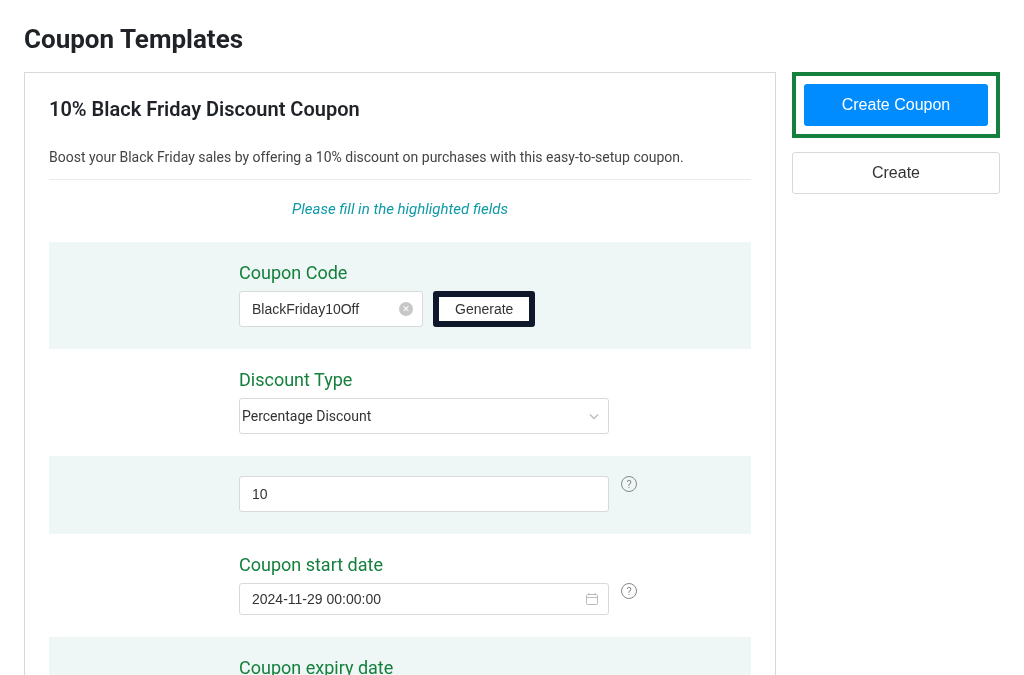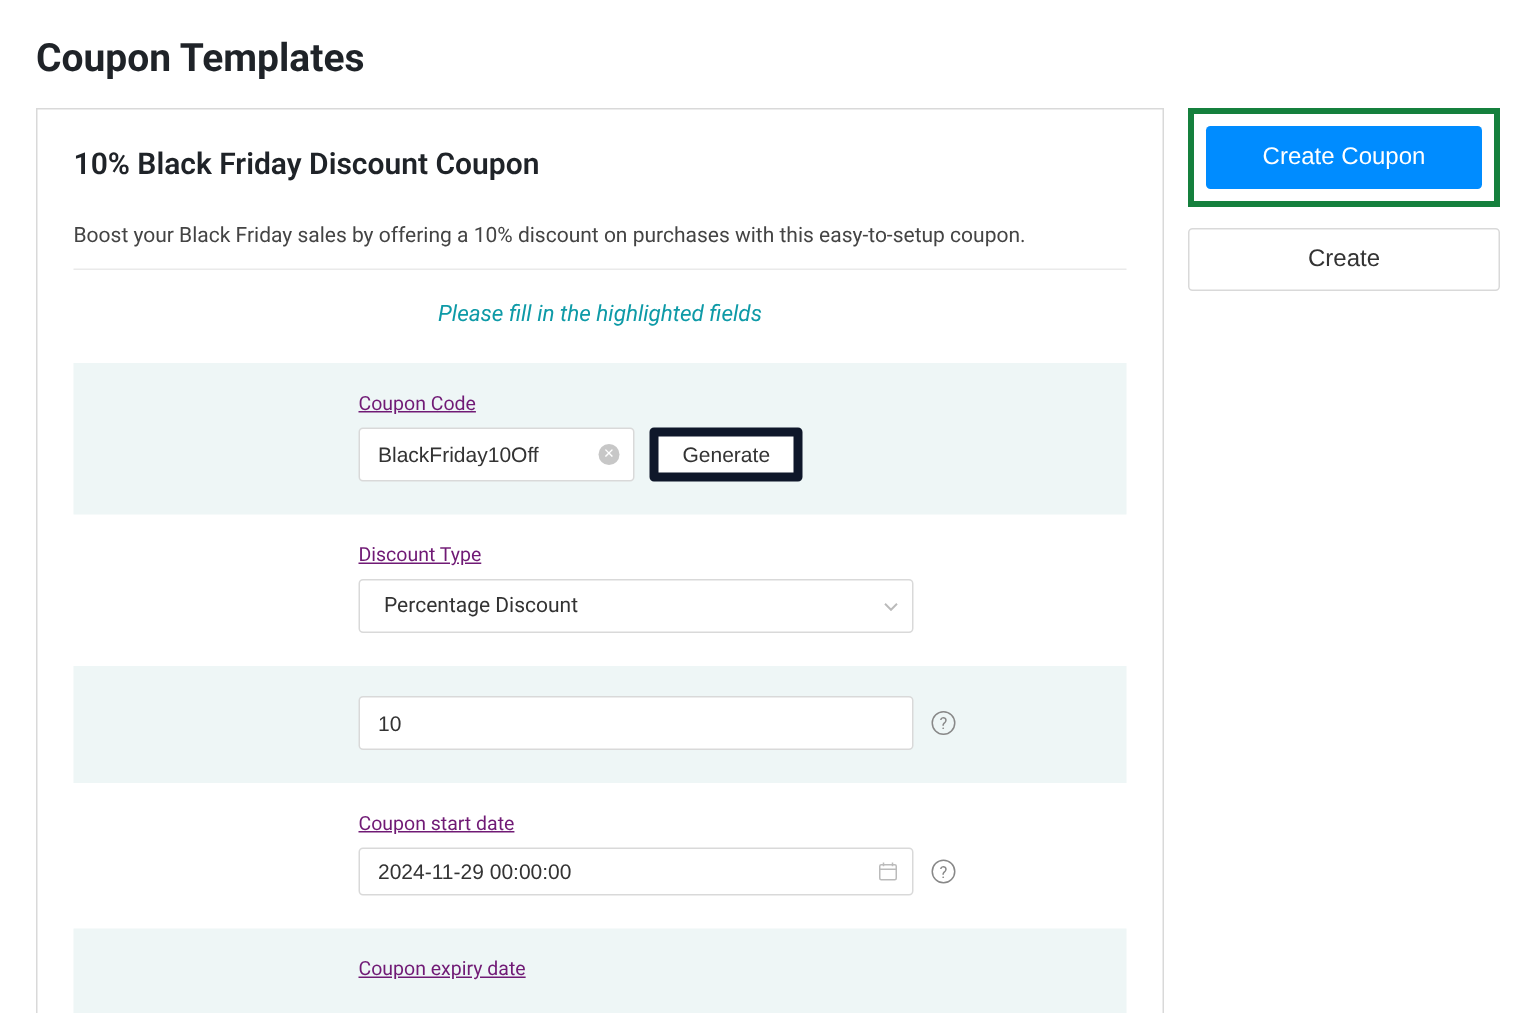--- a/index.html
+++ b/index.html
@@ -49,29 +49,28 @@
       font-size: 15px;
       margin-bottom: 24px;
     }
     .field-block {
       padding: 20px 0 22px 190px;
     }
     .field-block.highlight {
       background: #eef6f6;
     }
     .field-label {
-      font-size: 13px;
-      color: #701a75;
+      font-size: 18px;
+      color: #15803d;
       margin-bottom: 8px;
       display: block;
-      text-decoration: underline;
     }
     .field-row {
       display: flex;
-      align-items: center;
+      align-items: flex-start;
       gap: 10px;
     }
     .text-input {
       height: 36px;
       padding: 0 30px 0 12px;
       border: 1px solid #d9d9d9;
       border-radius: 3px;
       font-size: 14px;
       color: #333;
       background: #fff;
@@ -112,21 +111,21 @@
       cursor: pointer;
     }
     .generate-btn { height: 36px; }
     .select-wrap {
       position: relative;
       width: 370px;
     }
     .select-input {
       width: 100%;
       height: 36px;
-      padding: 0 30px 0 16px;
+      padding: 0 30px 0 2px;
       border: 1px solid #d9d9d9;
       border-radius: 3px;
       font-size: 14px;
       color: #333;
       background: #fff;
       display: flex;
       align-items: center;
       cursor: pointer;
     }
     .select-arrow {

